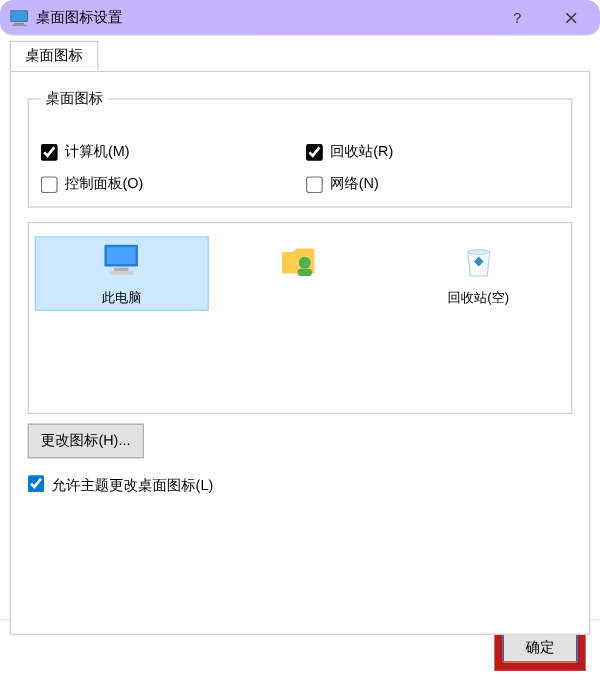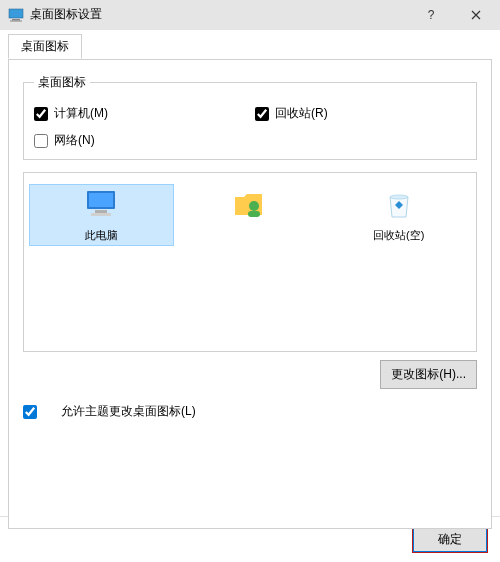--- a/index.html
+++ b/index.html
@@ -11,22 +11,23 @@
     width: 500px;
     height: 562px;
     overflow: hidden;
     position: relative;
   }
   .titlebar {
     height: 30px;
     display: flex;
     align-items: center;
     padding: 0 2px 0 8px;
-    background: #e5e5e5;
+    background: #c4b5fd;
     border-bottom: 1px solid #e5e5e5;
+    border-radius: 11px;
   }
   .titlebar .title-icon { width: 16px; height: 16px; margin-right: 6px; }
   .titlebar .title { flex: 1; color: #000; font-size: 12px; }
   .titlebar .winbtn {
     width: 45px; height: 29px;
     display: flex; align-items: center; justify-content: center;
     color: #444;
   }
   .tabstrip {
     position: relative;
@@ -60,90 +61,90 @@
   fieldset.group legend {
     padding: 0 4px;
     font-size: 12px;
     color: #000;
   }
   .check-grid {
     display: grid;
     grid-template-columns: 1fr 1fr;
     row-gap: 10px;
     column-gap: 10px;
-    margin-top: 4px;
+    margin-top: 17px;
   }
   .chk {
     display: flex; align-items: center; gap: 6px;
     font-size: 12px; color: #000;
     position: relative;
   }
   .chk input { width: 14px; height: 14px; margin: 0; accent-color: #000; }
   .highlight-box {
     position: absolute;
     left: -5px; top: -5px;
     width: 24px; height: 24px;
     border: 2px solid #f00;
     pointer-events: none;
   }
   .icons-frame {
     border: 1px solid #d0d0d0;
     padding: 12px 6px 0 6px;
-    height: 180px;
+    height: 160px;
   }
   .icons-row {
     display: flex;
     gap: 6px;
   }
   .icon-cell {
     flex: 1;
     display: flex; flex-direction: column; align-items: center;
     gap: 5px;
     padding: 2px 0;
     font-size: 11px;
     color: #000;
   }
   .icon-cell.selected {
     background: #cce8ff;
     border: 1px solid #99d1ff;
     margin: -1px;
   }
   .icon-svg { width: 36px; height: 36px; }
   .btnrow {
-    display: flex; justify-content: flex-end; gap: 6px;
+    display: flex; justify-content: flex-start; gap: 6px;
     margin-top: 8px;
   }
   .btn {
     min-width: 90px;
     padding: 5px 10px;
     background: #e1e1e1;
     border: 1px solid #adadad;
     font-size: 12px;
     color: #000;
     text-align: center;
   }
   .allow-row {
     margin-top: 14px;
-    display: flex; align-items: center; gap: 24px;
+    display: flex; align-items: flex-start; gap: 6px;
   }
   .allow-row input { width: 14px; height: 14px; margin: 0; accent-color: #0078d7; }
   .bottombar {
     position: absolute;
     left: 0; right: 0; bottom: 0;
     height: 46px;
     border-top: 1px solid #e0e0e0;
     display: flex;
     justify-content: flex-end;
     align-items: center;
     padding: 0 12px;
     gap: 6px;
     background: #fff;
   }
   .bottombar .btn { min-width: 76px; padding: 4px 10px; }
-  .bottombar .btn.primary { border: 1px solid #b91c1c; box-shadow: inset 0 0 0 1px #0078d7; background: #e1e1e1; }
+  .bottombar .btn.primary { border: 7px solid #b91c1c; box-shadow: inset 0 0 0 1px #0078d7; background: #e1e1e1; }
   .arrow {
     position: absolute;
     pointer-events: none;
   }
   .arrow svg { overflow: visible; }
   .watermark {
     position: absolute;
     bottom: 50px; right: 14px;
     display: flex; align-items: center; gap: 8px;
     opacity: 0.95;
@@ -184,20 +185,24 @@
   <fieldset class="group">
     <legend>桌面图标</legend>
     <div class="check-grid">
       <label class="chk">
         <input type="checkbox" checked="" style="">
         <span>计算机(M)</span>
       </label>
       <label class="chk">
         <input type="checkbox" checked="" style="">
         <span>回收站(R)</span>
+      </label>
+      <label class="chk">
+        <input type="checkbox" style="">
+        <span>控制面板(O)</span>
       </label>
       <label class="chk">
         <input type="checkbox" style="">
         <span>网络(N)</span>
       </label>
     </div>
   </fieldset>
 
   <div class="icons-frame">
     <div class="icons-row">

